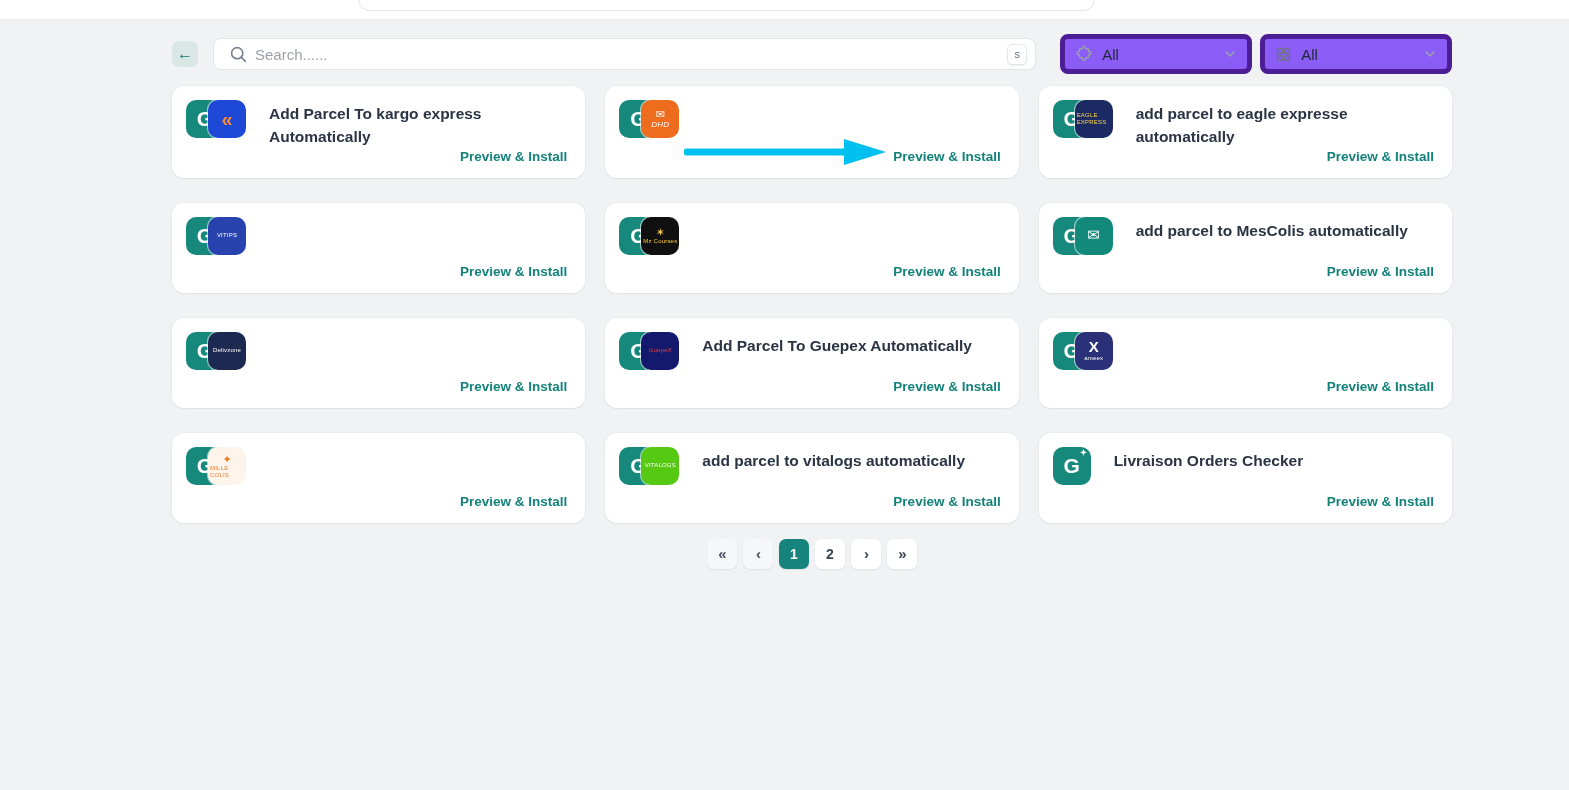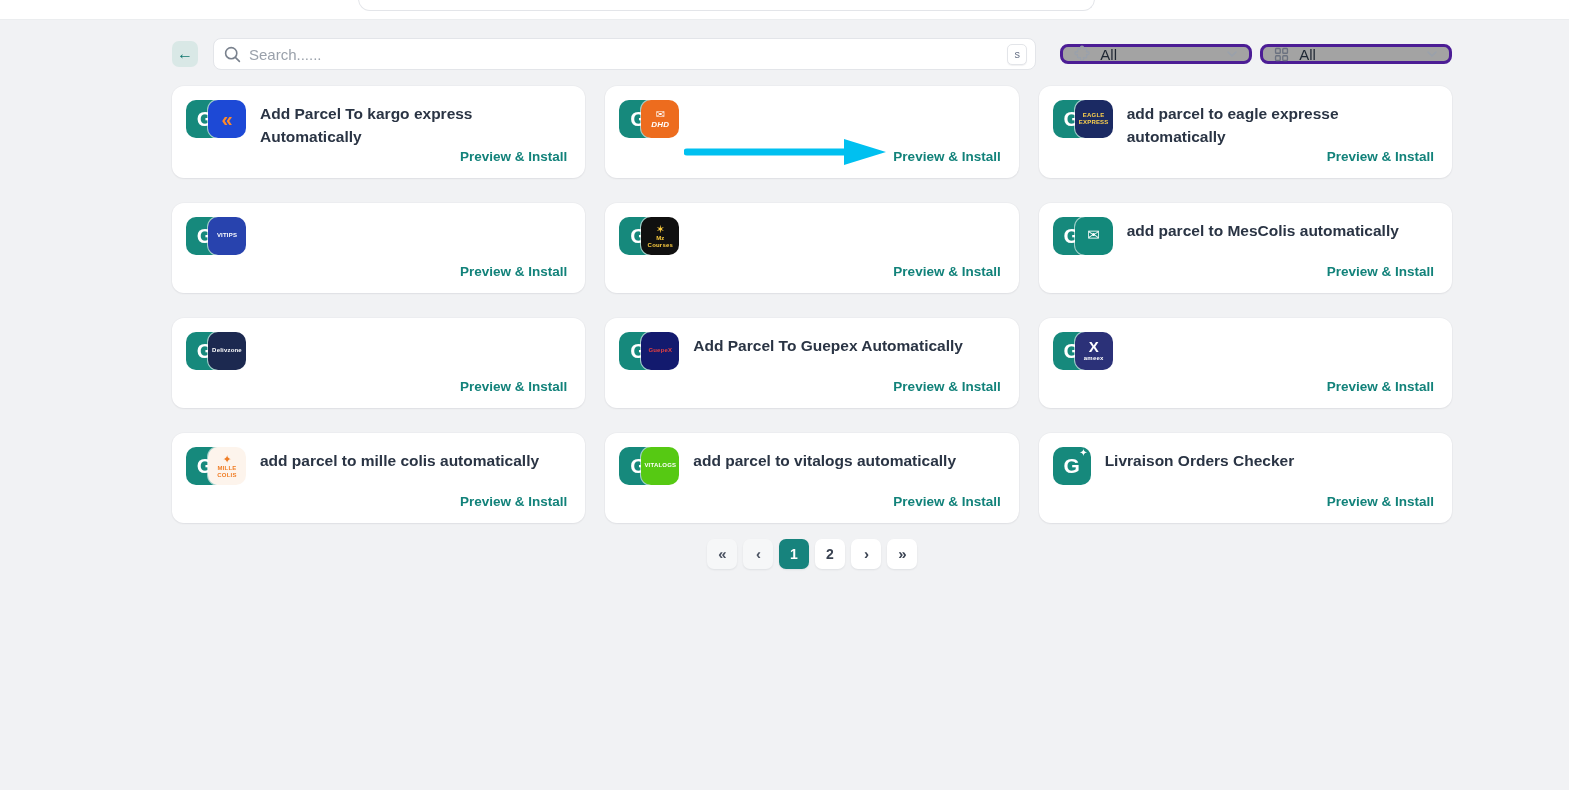--- a/index.html
+++ b/index.html
@@ -23,36 +23,36 @@
   
   .toolbar { display:flex; align-items:center; margin:18px 117px 0 172px; height:32px; }
   .back-btn {
     width:26px; height:26px; border-radius:7px; background:#d9e8e6;
     display:flex; align-items:center; justify-content:center;
     color:#0f766e; font-size:16px; font-weight:700; cursor:pointer; border:none; flex:0 0 auto;
   }
   .search-box {
     margin-left:15px; width:824px; height:32px; background:#fff;
     border:1px solid #e3e5e9; border-radius:8px;
-    display:flex; align-items:center; padding:0 8px 0 10px;
+    display:flex; align-items:center; padding:0 8px 0 16px;
   }
   .search-box svg { flex:0 0 auto; }
   .search-input {
     flex:1; border:none; outline:none; font-size:15px; color:#374151;
     font-family:"Liberation Sans", sans-serif; margin-left:8px; background:transparent;
   }
   .search-input::placeholder { color:#9aa1ab; }
   .kbd-badge {
     flex:0 0 auto; min-width:20px; height:21px; padding:0 6px;
     border:1px solid #e3e5e9; border-radius:5px; background:#fff;
     box-shadow:0 1px 1px rgba(16,24,40,.06);
     font-size:11px; color:#667085; display:flex; align-items:center; justify-content:center;
   }
   .filter {
-    height:20px; width:192px; background:#a3a3a3; border:3px solid #4c1d95; border-radius:8px;
+    height:40px; width:192px; background:#8b5cf6; border:5px solid #4c1d95; border-radius:8px;
     display:flex; align-items:center; padding:0 10px; cursor:pointer;
   }
   .filter .flabel { font-size:15px; color:#1f2733; margin-left:9px; flex:1; }
   .filter-1 { margin-left:24px; }
   .filter-2 { margin-left:8px; }
 
   
   .grid {
     margin:16px 0 0 172px; width:1280px;
     display:grid; grid-template-columns:repeat(3, 1fr);
@@ -74,24 +74,24 @@
   .g-icon .sparkle { position:absolute; top:0px; right:3px; font-size:10px; font-weight:400; }
   .partner-icon {
     width:38px; height:38px; border-radius:10px; margin-left:-16px;
     display:flex; flex-direction:column; align-items:center; justify-content:center;
     overflow:hidden; position:relative; z-index:1;
     box-shadow:0 0 0 1px rgba(255,255,255,.6);
   }
   .gl-xl { font-size:20px; font-weight:800; line-height:1; }
   .gl-md { font-size:15px; line-height:1.1; }
   .gl-sm { font-size:11px; line-height:1.1; }
-  .lb { font-size:6px; font-weight:700; letter-spacing:.2px; text-align:center; line-height:1.15; padding:0 2px; }
+  .lb { font-size:6px; font-weight:400; letter-spacing:.2px; line-height:1.15; padding:0 2px; }
   .lb-it { font-style:italic; font-size:8px; }
   .card-title {
-    margin-left:14px; font-size:15.5px; font-weight:700; color:#2a3444;
+    margin-left:23px; font-size:15.5px; font-weight:700; color:#2a3444;
     line-height:1.5; padding-top:2px; white-space:nowrap;
   }
   .card-title.w2 { white-space:normal; max-width:252px; }
   .install-link {
     margin-top:auto; align-self:flex-end; font-size:13.5px; font-weight:600;
     color:#12827a; text-decoration:none; cursor:pointer; line-height:1.2;
   }
   .annot-arrow { position:absolute; right:132px; bottom:12px; width:203px; height:28px; pointer-events:none; }
 
   
@@ -310,21 +310,20 @@
       <div class="icon-pair">
         <div class="g-icon" style="background: rgb(22, 137, 124);">
             <span>G</span>
             <span class="sparkle">✦</span>
           </div>
         <div class="partner-icon" style="background: rgb(253, 244, 236); color: rgb(239, 124, 36);">
           <span class="gl-sm">✦</span>
             <span class="lb">MILLE COLIS</span>
         </div>
       </div>
-      <div class="card-title">add parcel to mille colis automatically</div>
     </div>
     <a class="install-link" style="color: rgb(18, 130, 122);">Preview &amp; Install</a>
   </div>
 
   <div class="card">
     <div class="card-top">
       <div class="icon-pair">
         <div class="g-icon" style="background: rgb(22, 137, 124);">
             <span>G</span>
             <span class="sparkle">✦</span>

